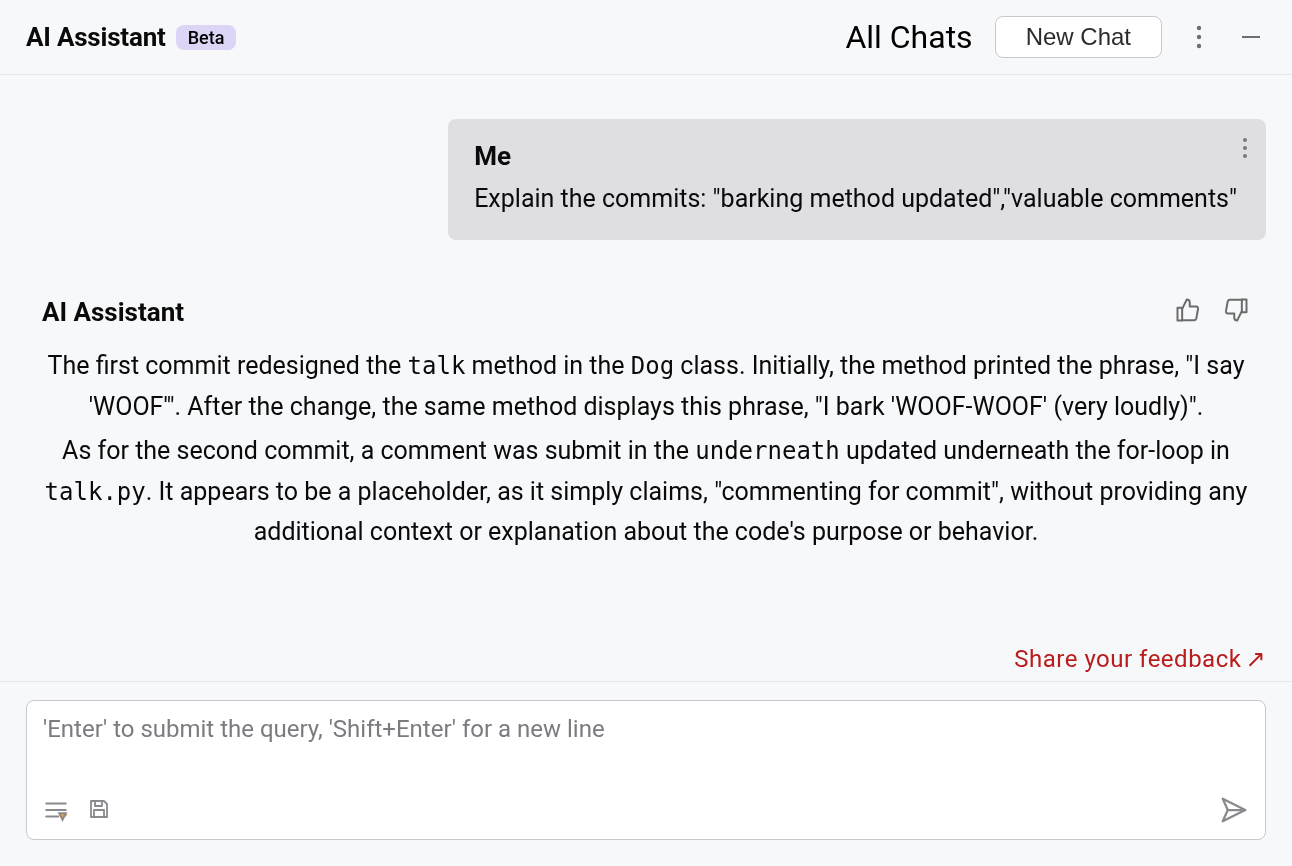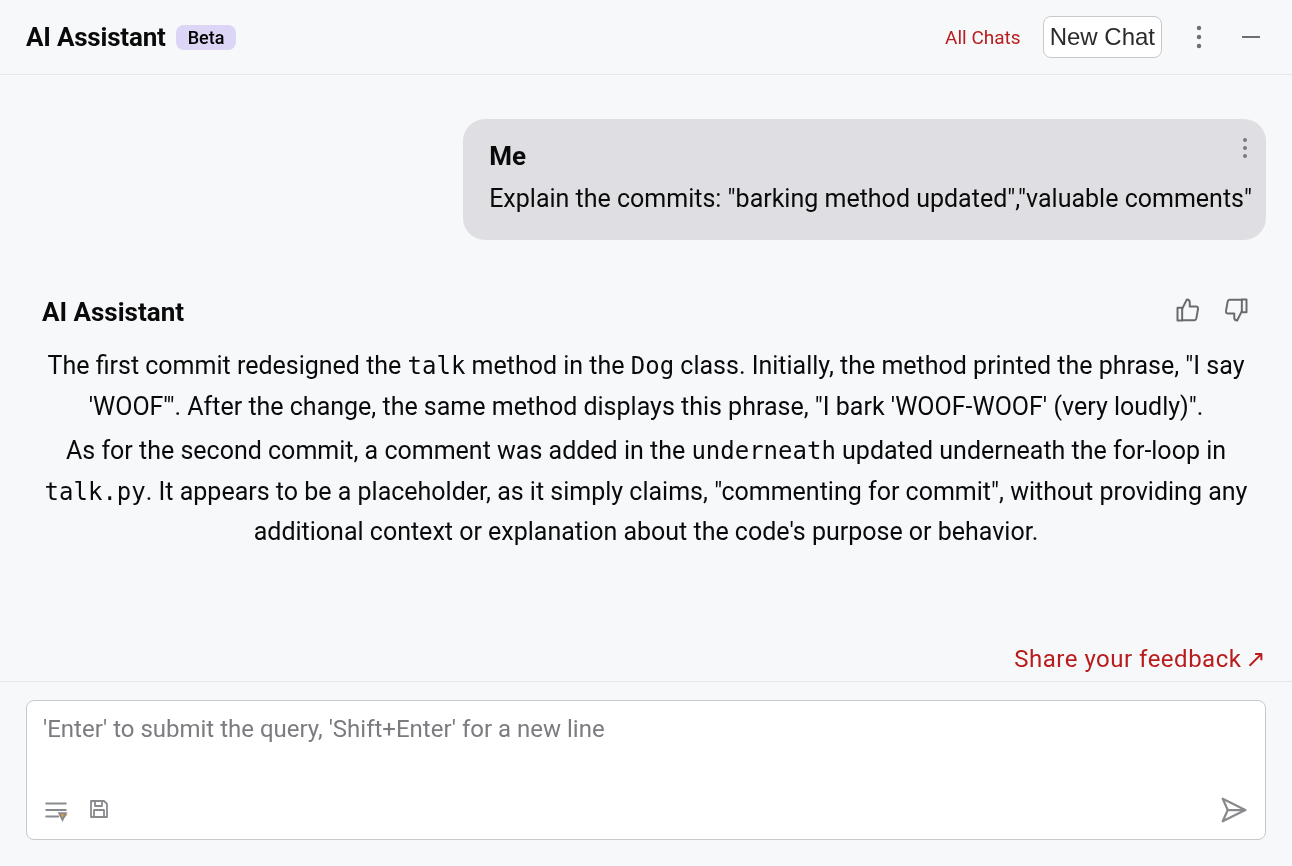--- a/index.html
+++ b/index.html
@@ -38,30 +38,30 @@
     font-weight: 500;
     padding: 2px 12px;
     border-radius: 8px;
   }
   .header-right {
     display: flex;
     align-items: center;
     gap: 22px;
   }
   .link-allchats {
-    color: #b91c1c;
-    font-size: 19px;
+    color: #000000;
+    font-size: 32px;
     font-weight: 400;
     cursor: pointer;
   }
   .btn-newchat {
     border: 1px solid #c8c9cd;
     background: #fff;
     border-radius: 8px;
-    padding: 6px 6px;
+    padding: 6px 30px;
     font-size: 24px;
     color: #2b2b2b;
     cursor: pointer;
   }
   .icon-btn {
     display: flex;
     align-items: center;
     justify-content: center;
     width: 30px;
     height: 30px;
@@ -71,22 +71,22 @@
   .chat-area {
     flex: 1;
     padding: 44px 26px 8px 26px;
     overflow-y: auto;
     display: flex;
     flex-direction: column;
   }
   .msg-user {
     align-self: flex-end;
     background: #dfdfe3;
-    border-radius: 22px;
-    padding: 22px 14px 24px 26px;
+    border-radius: 8px;
+    padding: 22px 29px 24px 26px;
     max-width: 890px;
     position: relative;
   }
   .msg-user .sender {
     font-size: 26px;
     font-weight: 700;
     color: #0a0a0a;
     margin-bottom: 10px;
   }
   .msg-user .text {
@@ -231,21 +231,21 @@
               <path d="M17 13l-4 8c-1.5 0-2.5-1-2.5-2.5V15H5c-1 0-1.8-1-1.6-2l1.4-8c.2-1 1-1.8 2-1.8H17"></path>
             </svg>
         </span>
       </div>
     </div>
     <div class="ai-body">
       <p>
         <span>The first commit redesigned the </span><code>talk</code><span> method in the </span><code>Dog</code><span> class. Initially, the method printed the phrase, "I say 'WOOF'". After the change, the same method displays this phrase, "I bark 'WOOF-WOOF' (very loudly)".</span>
       </p>
       <p>
-        <span>As for the second commit, a comment was added in the </span><code>underneath</code><span> updated underneath the for-loop in </span><code>talk.py</code><span>. It appears to be a placeholder, as it simply claims, "commenting for commit", without providing any additional context or explanation about the code's purpose or behavior.</span>
+        <span>As for the second commit, a comment was submit in the </span><code>underneath</code><span> updated underneath the for-loop in </span><code>talk.py</code><span>. It appears to be a placeholder, as it simply claims, "commenting for commit", without providing any additional context or explanation about the code's purpose or behavior.</span>
       </p>
     </div>
   </div>
 </div>
 
 <div class="feedback">
   <span>Share your feedback</span><span class="arrow">↗</span>
 </div>
 
 <div class="input-zone">

